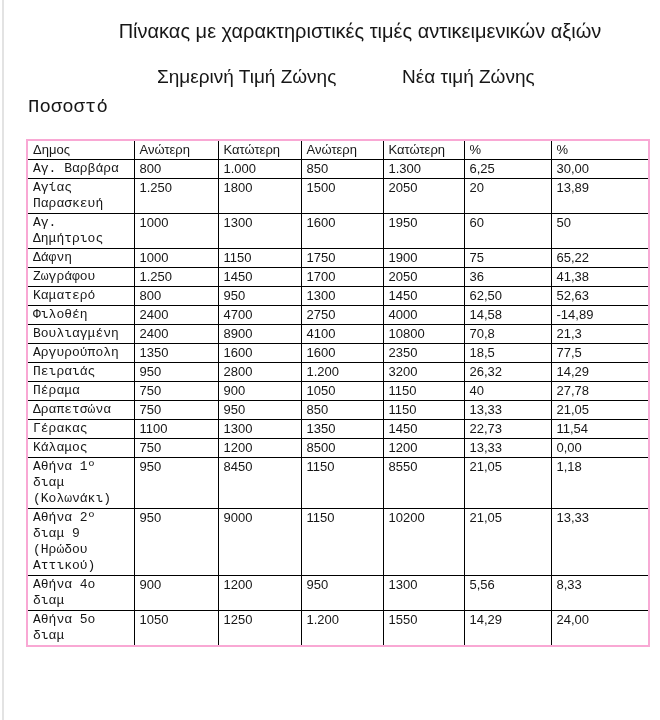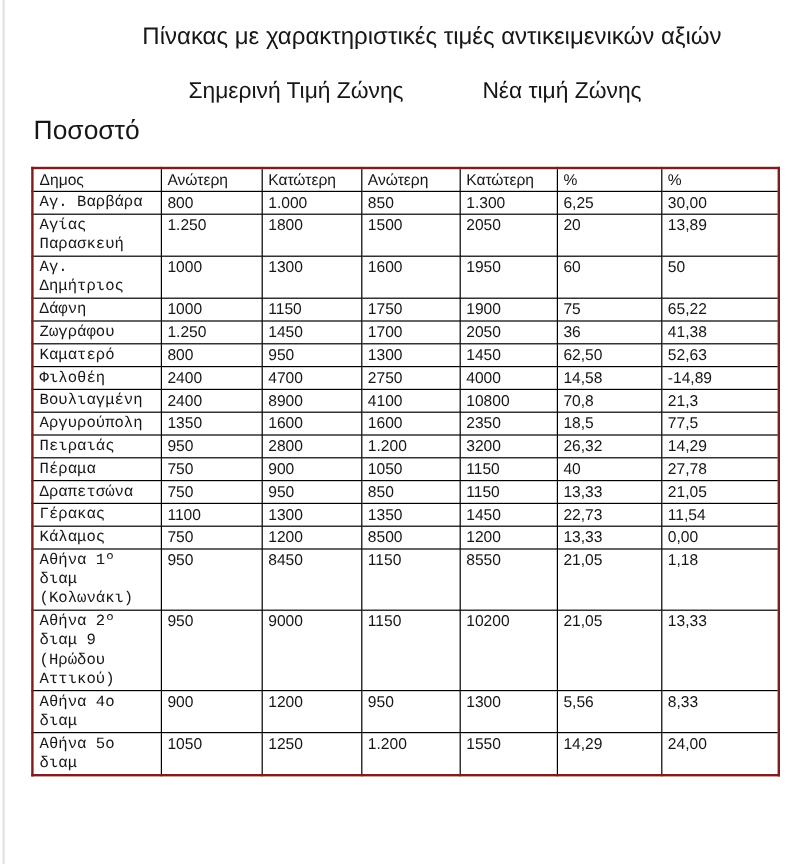--- a/index.html
+++ b/index.html
@@ -46,31 +46,32 @@
     position: absolute;
     top: 66px;
     left: 402px;
     font-size: 19px;
     white-space: nowrap;
   }
   .sub-percent {
     position: absolute;
     top: 96px;
     left: 28px;
-    font-size: 22px;
-    white-space: nowrap;
+    font-size: 19px;
+    white-space: nowrap;
+    font-family: Liberation Mono, monospace;
   }
   table.values {
     position: absolute;
     top: 139px;
     left: 26px;
     width: 622px;
     table-layout: fixed;
     border-collapse: collapse;
-    border: 2px solid #7f1d1d;
+    border: 2px solid #f9a8d4;
     background: #ffffff;
   }
   table.values th,
   table.values td {
     border: 1px solid #000000;
     font-size: 13px;
     line-height: 16px;
     font-weight: 400;
     text-align: left;
     vertical-align: top;

